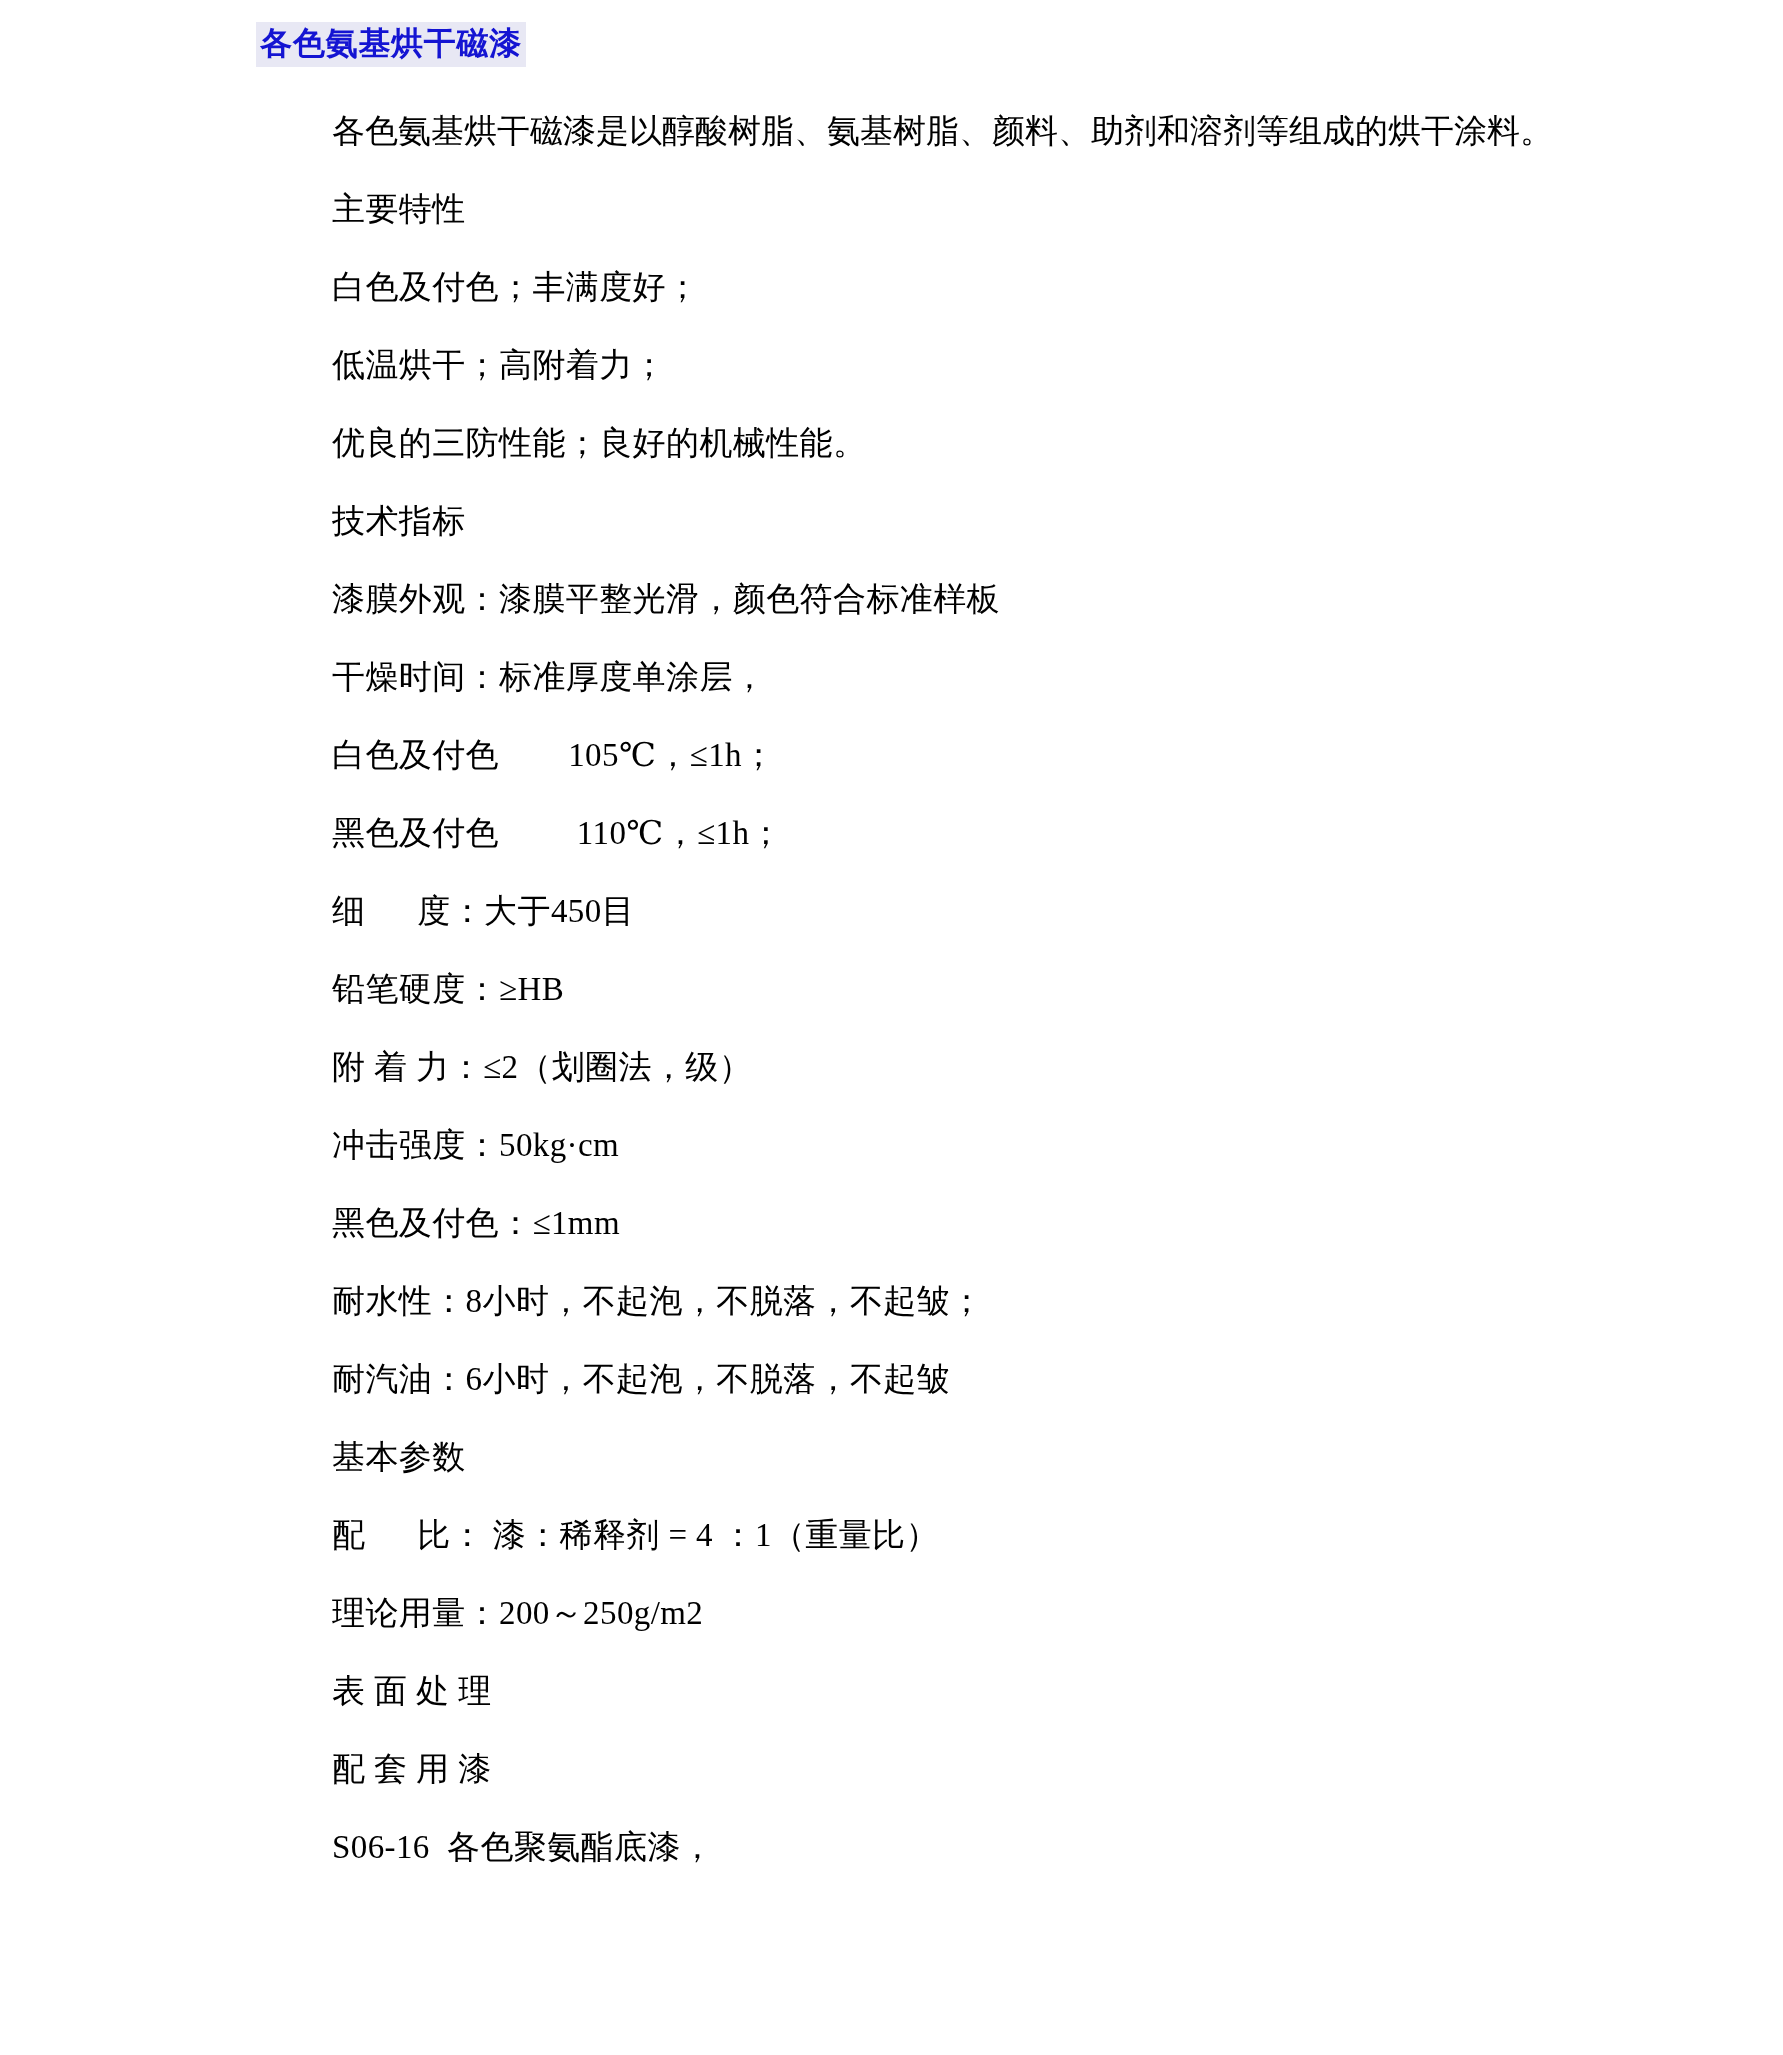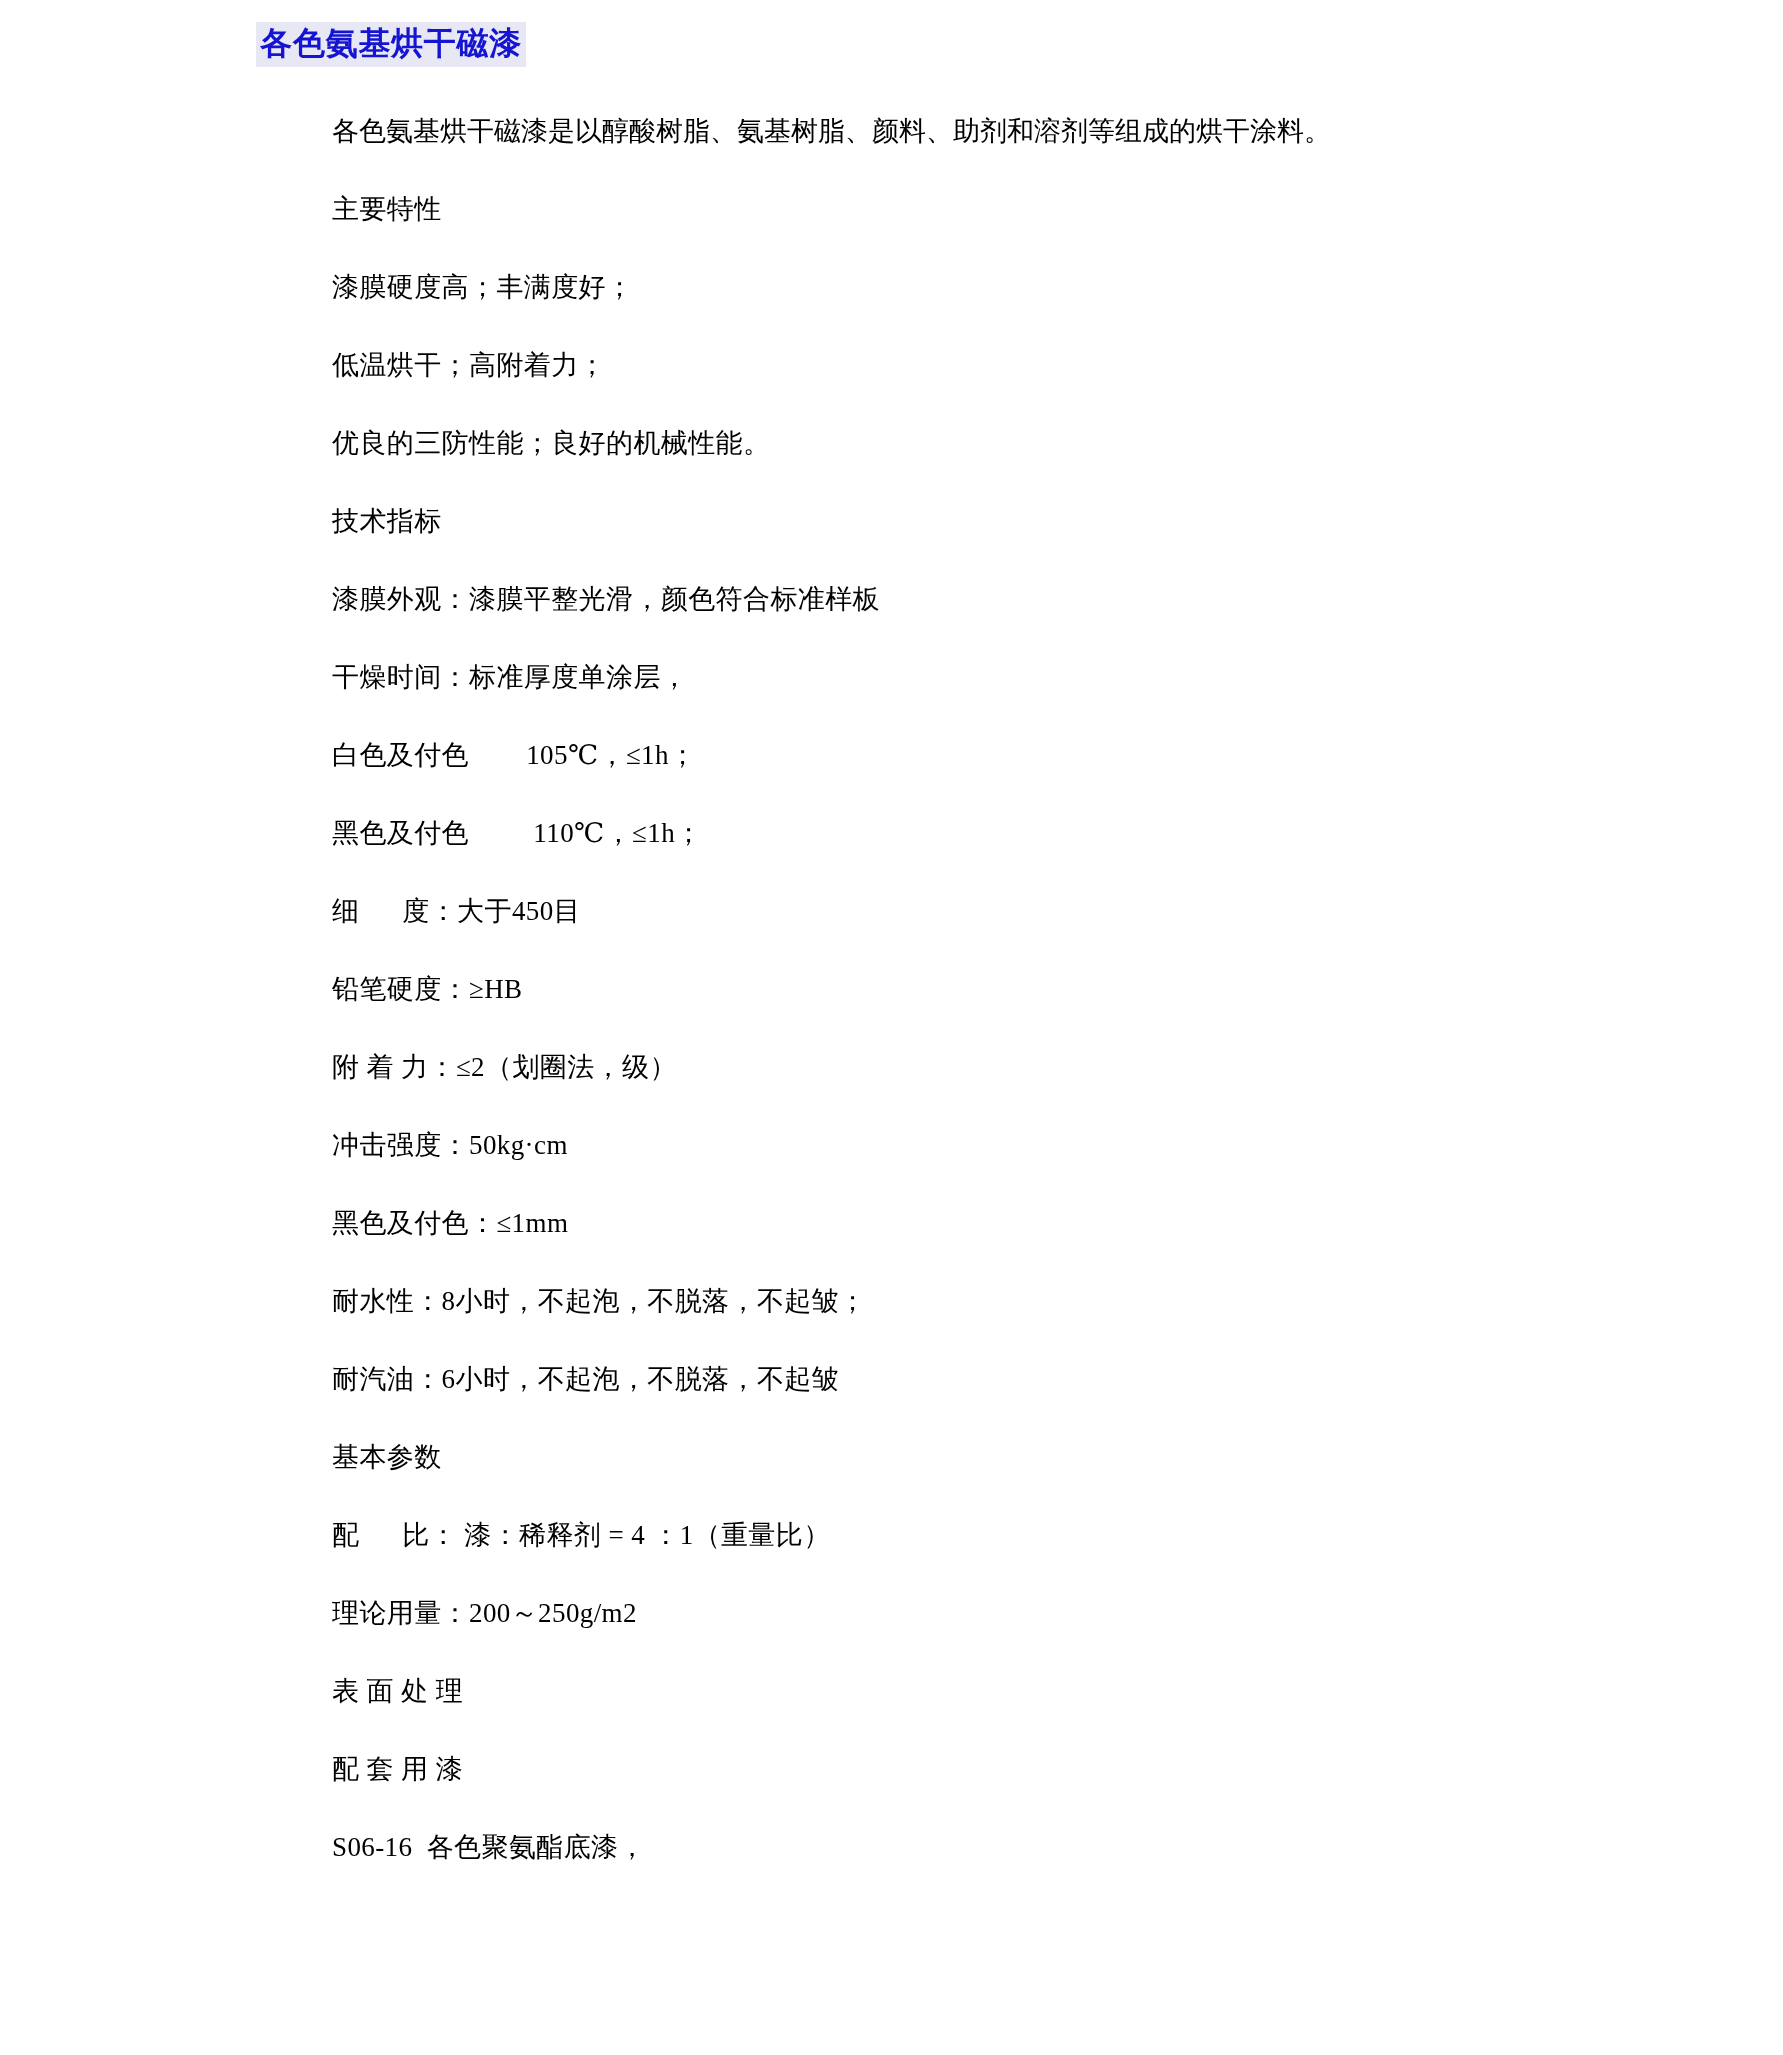--- a/index.html
+++ b/index.html
@@ -35,21 +35,21 @@
     letter-spacing: 0.7px;
     white-space: nowrap;
   }
   .body-block {
     position: absolute;
     top: 92px;
     left: 332px;
     width: 1352px;
   }
   .para {
-    font-size: 27px;
+    font-size: 33px;
     line-height: 1.0;
     margin: 0 0 0 0;
     padding: 0;
     height: 78px;
     display: flex;
     align-items: center;
     white-space: pre;
     letter-spacing: 0.4px;
   }
   .para.first {
@@ -60,21 +60,21 @@
 <body>
 
 <div class="page">
 
   <div class="doc-title">各色氨基烘干磁漆</div>
 
   <div class="body-block">
 
     <div class="para first">各色氨基烘干磁漆是以醇酸树脂、氨基树脂、颜料、助剂和溶剂等组成的烘干涂料。</div>
     <div class="para">主要特性</div>
-    <div class="para">漆膜硬度高；丰满度好；</div>
+    <div class="para">白色及付色；丰满度好；</div>
     <div class="para">低温烘干；高附着力；</div>
     <div class="para">优良的三防性能；良好的机械性能。</div>
     <div class="para">技术指标</div>
     <div class="para">漆膜外观：漆膜平整光滑，颜色符合标准样板</div>
     <div class="para">干燥时间：标准厚度单涂层，</div>
     <div class="para">白色及付色        105℃，≤1h；</div>
     <div class="para">黑色及付色         110℃，≤1h；</div>
     <div class="para">细      度：大于450目</div>
     <div class="para mono-mix">铅笔硬度：≥HB</div>
     <div class="para">附 着 力：≤2（划圈法，级）</div>

